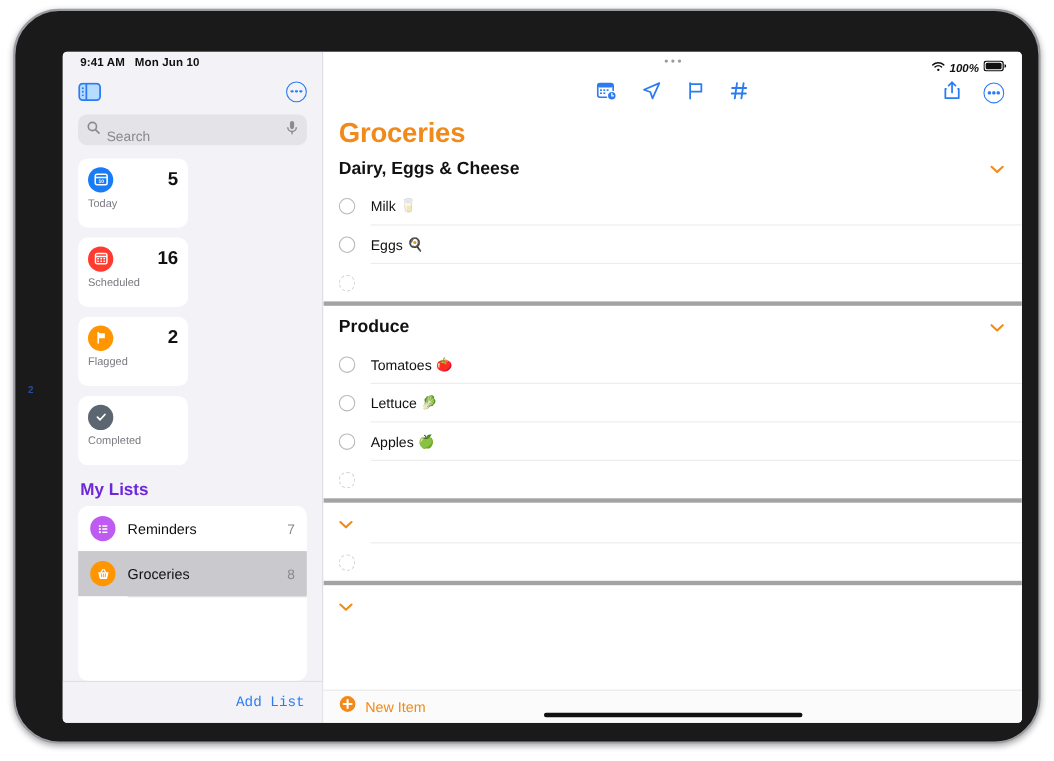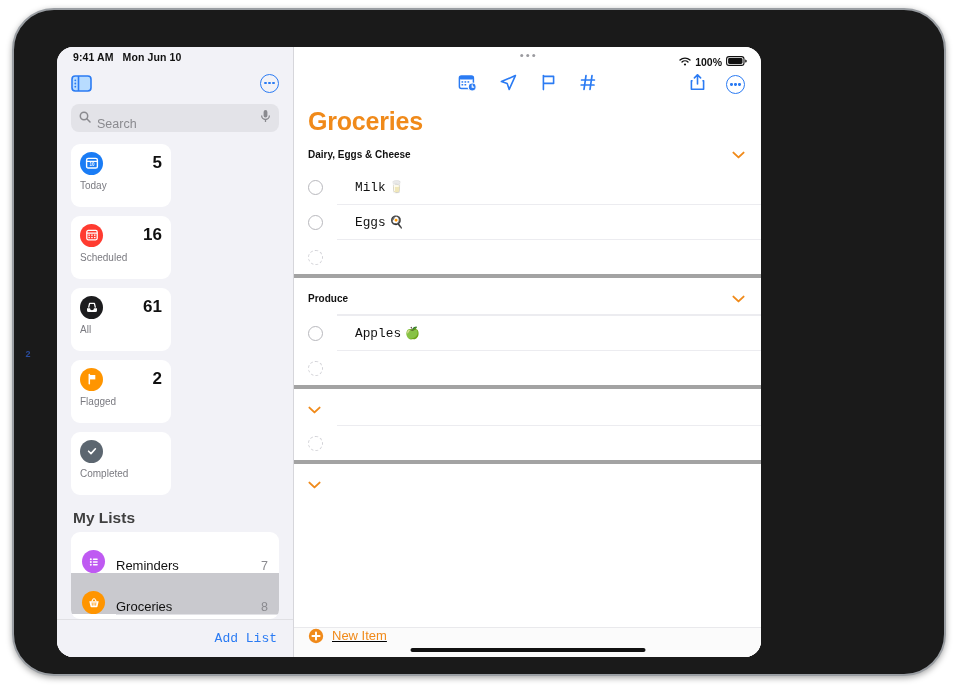--- a/index.html
+++ b/index.html
@@ -28,23 +28,23 @@
     font-size: 9px;
     font-weight: bold;
     line-height: 12px;
     text-align: center;
   }
 
   
   #screen {
     position: absolute;
     left: 43px; top: 37px;
-    width: 704px; height: 610px;
+    width: 872px; height: 610px;
     background: #ffffff;
-    border-radius: 16px;
+    border-radius: 4px;
     overflow: hidden;
     display: flex;
   }
 
   
   #sidebar {
     width: 237px; height: 100%;
     background: #f2f2f7;
     position: relative;
     display: flex;
@@ -96,33 +96,33 @@
     border-radius: 9px;
     padding: 7px 9px 0 9px;
     position: relative;
   }
   .smart-card .row1 { display: flex; align-items: center; justify-content: space-between; height: 24px; }
   .smart-card .cnt { font-size: 17px; font-weight: bold; color: #111; }
   .smart-card .lbl { font-size: 10px; color: #7a7a80; margin-top: 5px; }
   .badge { width: 23px; height: 23px; border-radius: 50%; display:flex; align-items:center; justify-content:center; }
 
   .mylists-hdr {
-    font-size: 15.5px; font-weight: bold; color: #404040;
+    font-size: 15.5px; font-weight: bold; color: #6d28d9;
     padding: 14px 0 5px 16px;
   }
   .lists-card {
     margin: 0 14px;
     background: #fff;
     border-radius: 9px;
     overflow: hidden;
     flex: 1;
   }
   .list-row {
     height: 41px;
-    display: flex; align-items: flex-end;
+    display: flex; align-items: center;
     padding: 0 11px 0 11px;
     position: relative;
   }
   .list-row.selected { background: #c9c9ce; }
   .list-row .li-icon { width: 23px; height: 23px; border-radius: 50%; display:flex; align-items:center; justify-content:center; flex: 0 0 auto; }
   .list-row .li-name { flex: 1; font-size: 13px; color: #111; margin-left: 11px; }
   .list-row .li-count { font-size: 12.5px; color: #8a8a8f; }
   .list-sep { height: 1px; background: #e2e2e6; margin-left: 45px; }
 
   .sb-footer {
@@ -140,20 +140,21 @@
     flex: 1; height: 100%;
     background: #fff;
     position: relative;
     display: flex; flex-direction: column;
   }
   .ct-statusbar {
     height: 17px;
     display: flex; align-items: center; justify-content: space-between;
     padding: 12px 14px 0 0;
     position: relative;
+    font-style: italic;
   }
   .multitask-dots { position: absolute; left: 50%; transform: translateX(-50%); display: flex; gap: 3px; top: 7px; }
   .multitask-dots i { width: 3.2px; height: 3.2px; border-radius: 50%; background: #9a9a9f; display: block; }
   .ct-status-right { display: flex; align-items: center; gap: 4px; margin-left: auto; font-size: 10.5px; font-weight: bold; color: #111; }
 
   .ct-toolbar {
     height: 41px;
     display: flex; align-items: center;
     position: relative;
     padding: 0 16px;
@@ -167,37 +168,36 @@
     letter-spacing: -0.2px;
   }
 
   .ct-scroll { flex: 1; overflow: hidden; position: relative; }
   .section-hdr {
     display: flex; align-items: center;
     padding: 11px 16px 7px 14px;
     border-top: 4px solid #a3a3a3;
   }
   .section-hdr.first { border-top: none; padding-top: 9px; }
-  .section-hdr .s-title { font-size: 10px; font-weight: bold; color: #111; flex: 1; }
+  .section-hdr .s-title { font-size: 16px; font-weight: bold; color: #111; flex: 1; }
 
   .item-row { display: flex; align-items: center; height: 34px; padding-left: 14px; position: relative; }
   .item-row .circ { width: 15px; height: 15px; border-radius: 50%; border: 1.3px solid #b8b8bd; flex: 0 0 auto; }
   .item-row .circ.dashed { border-style: dashed; border-color: #d2d2d7; }
-  .item-row .txt { font-size: 12.8px; color: #111; margin-left: 32px; font-family: Liberation Mono, monospace; }
+  .item-row .txt { font-size: 12.8px; color: #111; margin-left: 14px; }
   .item-row .emoji { margin-left: 4px; font-size: 12px; }
   .item-sep { height: 1px; background: #ececf0; margin-left: 43px; }
 
   .ct-footer {
     height: 30px;
-    display: flex; 
+    display: flex; align-items: center;
     padding-left: 14px;
     gap: 8px;
     background: #fbfbfb;
     border-top: 1px solid #e9e9ec;
-    text-decoration: underline;
   }
   .ct-footer .ni-label { font-size: 13px; color: #f08a1a; }
 
   .home-indicator {
     position: absolute; bottom: 5px; left: 50%;
     transform: translateX(-50%);
     width: 235px; height: 4.5px; background: #111; border-radius: 3px;
   }
 </style>
 </head>
@@ -279,32 +279,20 @@
                     <rect x="6.2" y="8.9" width="1.5" height="1.3"></rect>
                     <rect x="9" y="8.9" width="1.5" height="1.3"></rect>
                 </g>
               </svg>
             </span>
             <span class="cnt">16</span>
           </div>
           <div class="lbl">Scheduled</div>
         </div>
 
-        <div class="smart-card">
-          <div class="row1">
-            <span class="badge" style="background:#1c1c1e">
-              <svg width="14" height="14" viewBox="0 0 14 14">
-                <path d="M2 8.2 h3 a2 2 0 0 0 4 0 h3 v2.2 a1.5 1.5 0 0 1 -1.5 1.5 h-7 A1.5 1.5 0 0 1 2 10.4 z" fill="#fff"></path>
-                <path d="M3.6 7.6 L4.6 3.4 h4.8 l1 4.2" fill="none" stroke="#fff" stroke-width="1.3" stroke-linejoin="round"></path>
-              </svg>
-            </span>
-            <span class="cnt">61</span>
-          </div>
-          <div class="lbl">All</div>
-        </div>
 
         <div class="smart-card">
           <div class="row1">
             <span class="badge" style="background:#ff9500">
               <svg width="14" height="14" viewBox="0 0 14 14">
                 <path d="M4.3 2.6 v9.2" stroke="#fff" stroke-width="1.5" stroke-linecap="round"></path>
                 <path d="M4.3 3 h6 v4.4 h-6 z" fill="#fff"></path>
               </svg>
             </span>
             <span class="cnt">2</span>
@@ -488,21 +476,31 @@
         </div>
 
         <div class="section-hdr">
           <span class="s-title">Produce</span>
           <span>
             <svg width="13" height="8" viewBox="0 0 13 8">
                 <path d="M1.4 1.6 L6.5 6.4 L11.6 1.6" fill="none" stroke="#f08a1a" stroke-width="1.9" stroke-linecap="round" stroke-linejoin="round"></path>
               </svg>
           </span>
         </div>
+        <div class="item-row">
+          <span class="circ"></span>
+          <span class="txt">Tomatoes</span>
+          <span class="emoji">🍅</span>
+        </div>
         <div class="item-sep"></div>
+        <div class="item-row">
+          <span class="circ"></span>
+          <span class="txt">Lettuce</span>
+          <span class="emoji">🥬</span>
+        </div>
         <div class="item-sep"></div>
         <div class="item-row">
           <span class="circ"></span>
           <span class="txt">Apples</span>
           <span class="emoji">🍏</span>
         </div>
         <div class="item-sep"></div>
         <div class="item-row">
           <span class="circ dashed"></span>
           <span class="txt"></span>

